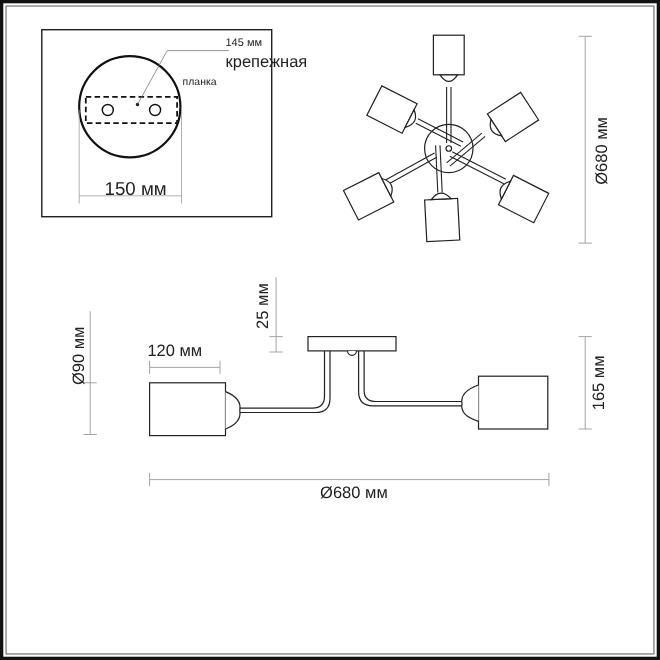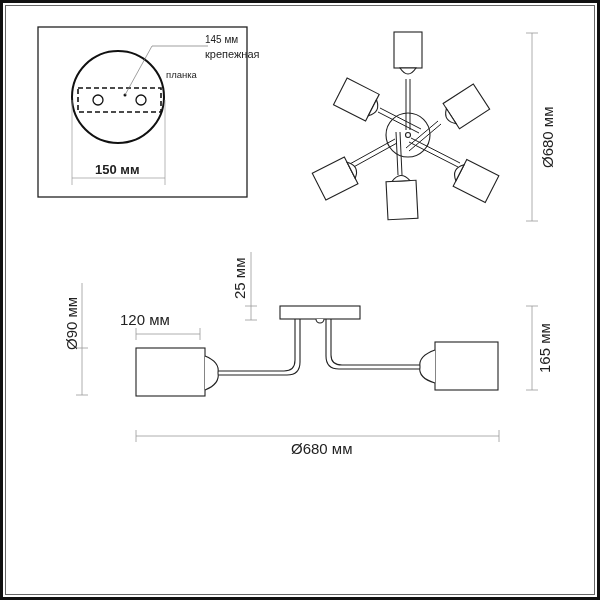--- a/index.html
+++ b/index.html
@@ -121,23 +121,23 @@
       <line x1="526" y1="390" x2="538" y2="390"></line>
 
       <line x1="136" y1="436" x2="499" y2="436"></line>
       <line x1="136" y1="430" x2="136" y2="442"></line>
       <line x1="499" y1="430" x2="499" y2="442"></line>
     </g>
   </g>
 </svg>
 
 <span class="lbl" style="left:165px;top:35px;font-size:10px;margin-left:40px;">145 мм</span>
-<span class="lbl" style="left:157px;top:49px;font-size:11px;padding-left:48px;">крепежная</span>
+<span class="lbl" style="left:157px;top:49px;font-size:15px;padding-left:48px;">крепежная</span>
 <span class="lbl" style="left:166px;top:70px;font-size:9.5px;">планка</span>
-<span class="lbl" style="left:95px;top:163px;font-size:13px;font-weight:bold;">150 мм</span>
+<span class="lbl" style="left:95px;top:163px;font-size:17px;">150 мм</span>
 
 <span class="lbl vert" style="left:540px;top:168px;font-size:15px;">Ø680 мм</span>
 
 <span class="lbl vert" style="left:232px;top:299px;font-size:15px;">25 мм</span>
 <span class="lbl vert" style="left:64px;top:350px;font-size:15px;">Ø90 мм</span>
-<span class="lbl" style="left:120px;top:312px;font-size:15px;">120 мм</span>
+<span class="lbl" style="left:134px;top:312px;font-size:15px;">120 мм</span>
 <span class="lbl vert" style="left:537px;top:373px;font-size:15px;">165 мм</span>
 <span class="lbl" style="left:291px;top:441px;font-size:15px;">Ø680 мм</span>
 
 </body></html>

